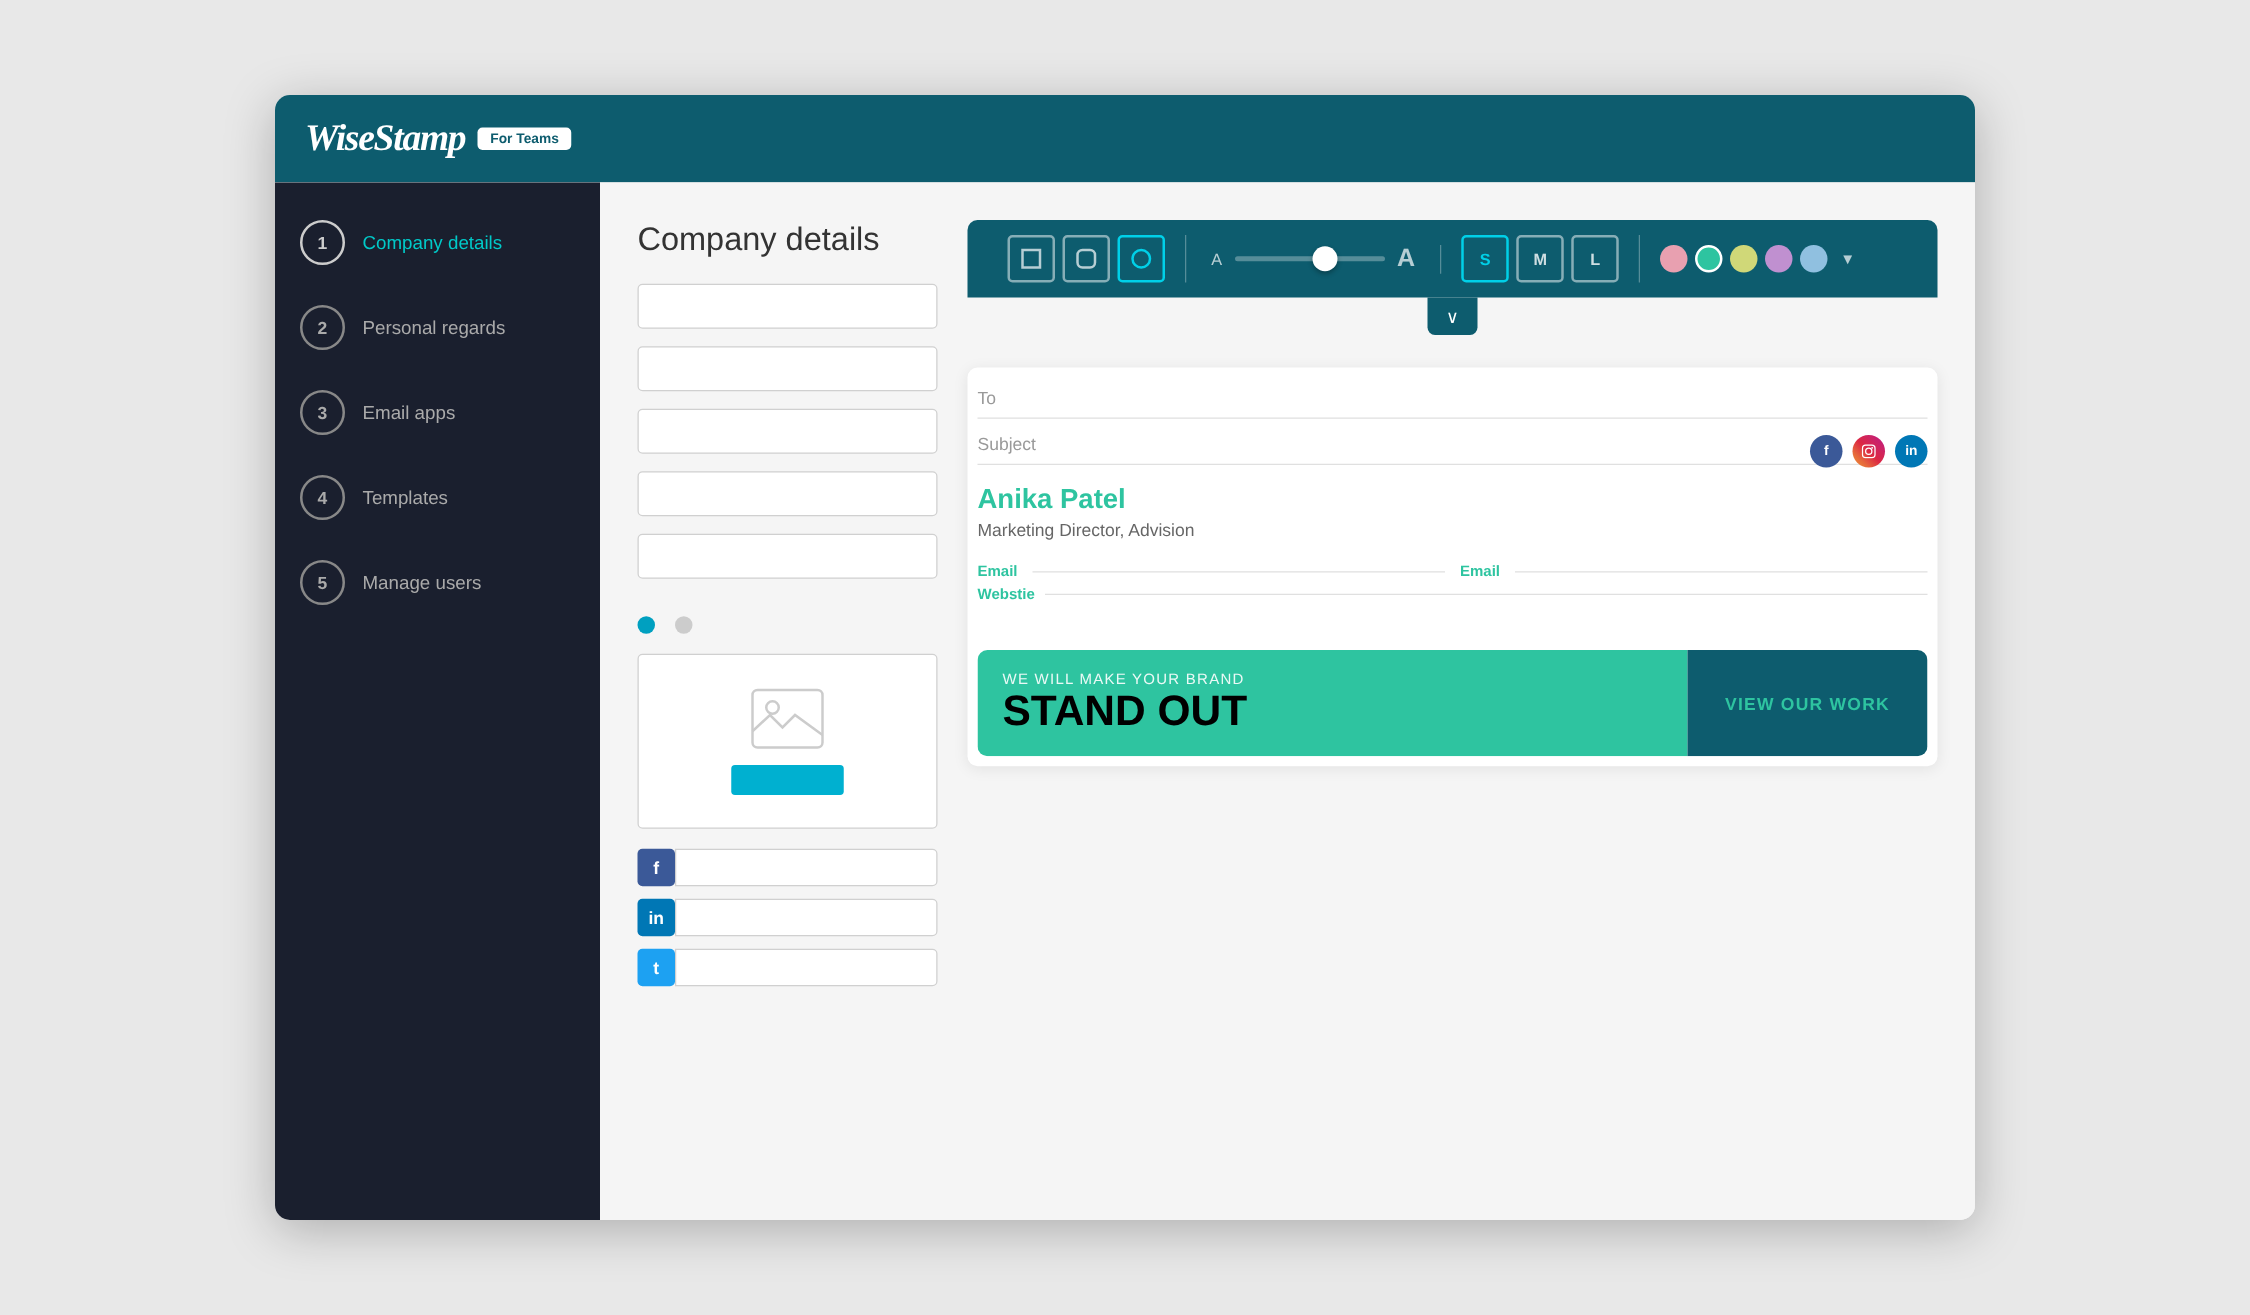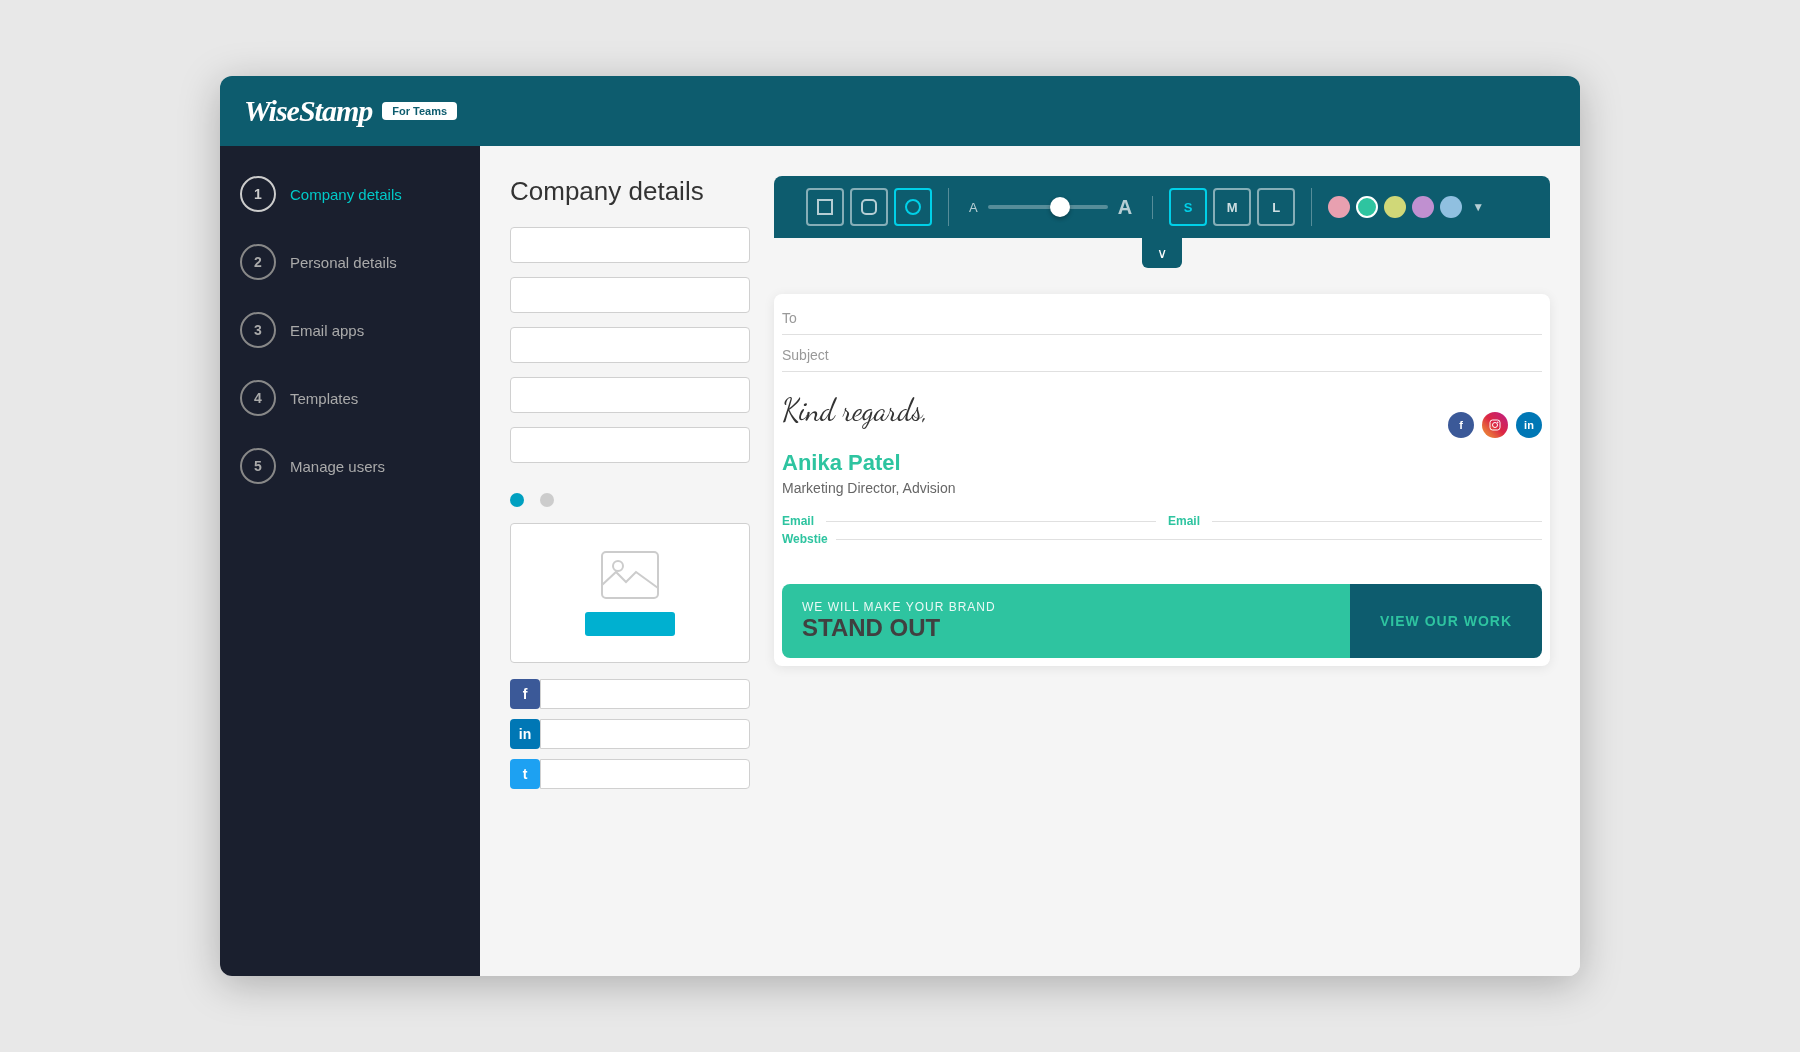--- a/index.html
+++ b/index.html
@@ -506,23 +506,23 @@
     }
 
     .banner-sub {
       font-size: 12px;
       color: rgba(255,255,255,0.9);
       text-transform: uppercase;
       letter-spacing: 1px;
     }
 
     .banner-main {
-      font-size: 24px;
+      font-size: 34px;
       font-weight: 900;
-      color: #404040;
+      color: #000000;
       text-transform: uppercase;
     }
 
     .banner-right {
       background: #0d5c6e;
       display: flex;
       align-items: center;
       justify-content: flex-start;
       padding: 0 30px;
     }
@@ -552,21 +552,21 @@
       <div class="step-item active">
         <div class="step-circle">
           <span>1</span>
         </div>
         <span class="step-label">Company details</span>
       </div>
       <div class="step-item">
         <div class="step-circle">
           <span>2</span>
         </div>
-        <span class="step-label">Personal details</span>
+        <span class="step-label">Personal regards</span>
       </div>
       <div class="step-item">
         <div class="step-circle">
           <span>3</span>
         </div>
         <span class="step-label">Email apps</span>
       </div>
       <div class="step-item">
         <div class="step-circle">
           <span>4</span>
@@ -672,21 +672,20 @@
         </div>
 
         <div class="email-preview">
           <div class="email-field">
             <span>To</span>
           </div>
           <div class="email-field">
             <span>Subject</span>
           </div>
 
-          <div class="email-greeting">Kind regards,</div>
 
           <div class="signature-block">
             <div class="sig-info">
               <div style="display:flex; justify-content:space-between; align-items:flex-start;">
                 <div>
                   <div class="sig-name">Anika Patel</div>
                   <div class="sig-title">Marketing Director, Advision</div>
                 </div>
                 <div class="sig-social-icons">
                   <div class="sig-social-icon sig-fb">f</div>

